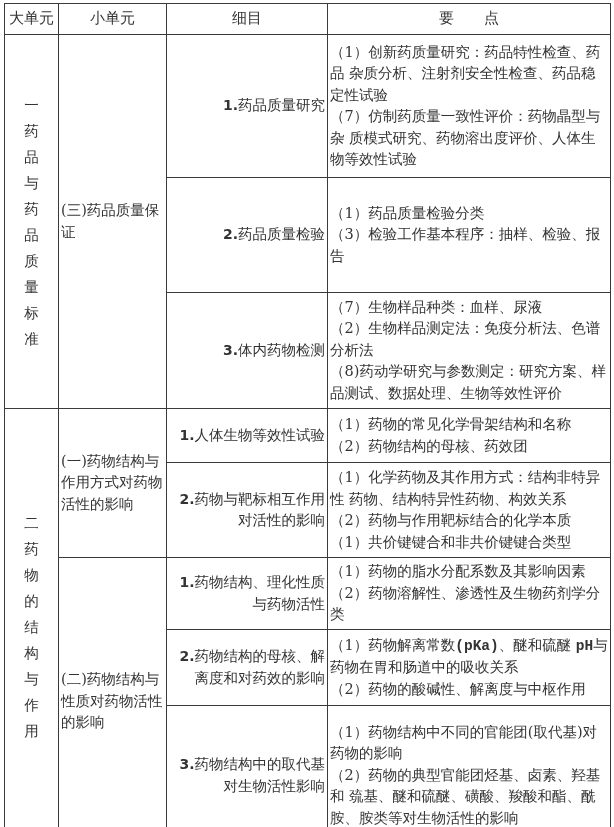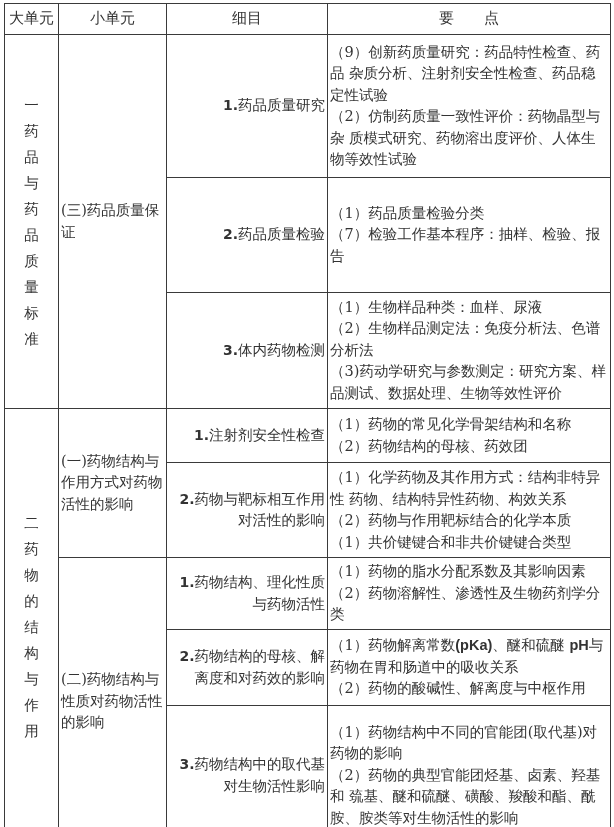--- a/index.html
+++ b/index.html
@@ -9,21 +9,21 @@
   .tbl td, .tbl th { border:1.3px solid #3a3a3a; padding:0 2px; font-size:14.5px; line-height:21.5px;
                      font-weight:normal; vertical-align:middle; word-break:break-all;margin-left:36px; }
   .tbl th { height:30px; text-align:center; font-size:15px; }
   .col1 { width:54px; } .col2 { width:108px; } .col3 { width:161px; } .col4 { width:283px; }
   .big { text-align:center; padding:0; }
   .big span { display:block; line-height:26px; }
   .num { font-weight:bold; font-family:"DejaVu Sans","Liberation Sans",sans-serif; font-size:14px; }
   .detail-cell { padding-left:2px;text-align:right; }
   .detail-cell .wrap { display:block; padding-left:17px; text-indent:-17px; }
   .pt { display:block; }
-  .bold { font-weight:bold; font-family:Liberation Sans, sans-serif; }
+  .bold { font-weight:bold; font-family:Liberation Mono, monospace; }
 </style>
 </head>
 <body>
 
 <table class="tbl">
   <colgroup>
     <col class="col1">
       <col class="col2">
       <col class="col3">
       <col class="col4">
@@ -47,59 +47,59 @@
       <span>质</span>
       <span>量</span>
       <span>标</span>
       <span>准</span>
     </td>
     <td rowspan="3">(三)药品质量保证</td>
     <td class="detail-cell">
       <span class="num">1.</span><span>药品质量研究</span>
     </td>
     <td>
-      <span class="pt">（9）创新药质量研究：药品特性检查、药品 杂质分析、注射剂安全性检查、药品稳定性试验</span>
-      <span class="pt">（2）仿制药质量一致性评价：药物晶型与杂 质模式研究、药物溶出度评价、人体生物等效性试验</span>
+      <span class="pt">（1）创新药质量研究：药品特性检查、药品 杂质分析、注射剂安全性检查、药品稳定性试验</span>
+      <span class="pt">（7）仿制药质量一致性评价：药物晶型与杂 质模式研究、药物溶出度评价、人体生物等效性试验</span>
     </td>
   </tr>
   <tr style="height:115px">
     <td class="detail-cell">
       <span class="num">2.</span><span>药品质量检验</span>
     </td>
     <td>
       <span class="pt">（1）药品质量检验分类</span>
-      <span class="pt">（7）检验工作基本程序：抽样、检验、报告</span>
+      <span class="pt">（3）检验工作基本程序：抽样、检验、报告</span>
     </td>
   </tr>
   <tr style="height:116px">
     <td class="detail-cell">
       <span class="num">3.</span><span>体内药物检测</span>
     </td>
     <td>
-      <span class="pt">（1）生物样品种类：血样、尿液</span>
+      <span class="pt">（7）生物样品种类：血样、尿液</span>
       <span class="pt">（2）生物样品测定法：免疫分析法、色谱分析法</span>
-      <span class="pt">（3)药动学研究与参数测定：研究方案、样品测试、数据处理、生物等效性评价</span>
+      <span class="pt">（8)药动学研究与参数测定：研究方案、样品测试、数据处理、生物等效性评价</span>
     </td>
   </tr>
 
   <tr style="height:54px">
     <td rowspan="5" class="big">
       <span>二</span>
       <span>药</span>
       <span>物</span>
       <span>的</span>
       <span>结</span>
       <span>构</span>
       <span>与</span>
       <span>作</span>
       <span>用</span>
     </td>
     <td rowspan="2">(一)药物结构与作用方式对药物活性的影响</td>
     <td class="detail-cell">
-      <span class="num">1.</span><span>注射剂安全性检查</span>
+      <span class="num">1.</span><span>人体生物等效性试验</span>
     </td>
     <td>
       <span class="pt">（1）药物的常见化学骨架结构和名称</span>
       <span class="pt">（2）药物结构的母核、药效团</span>
     </td>
   </tr>
   <tr style="height:95px">
     <td class="detail-cell">
       <span class="wrap"><span class="num">2.</span><span>药物与靶标相互作用 对活性的影响</span></span>
     </td>

